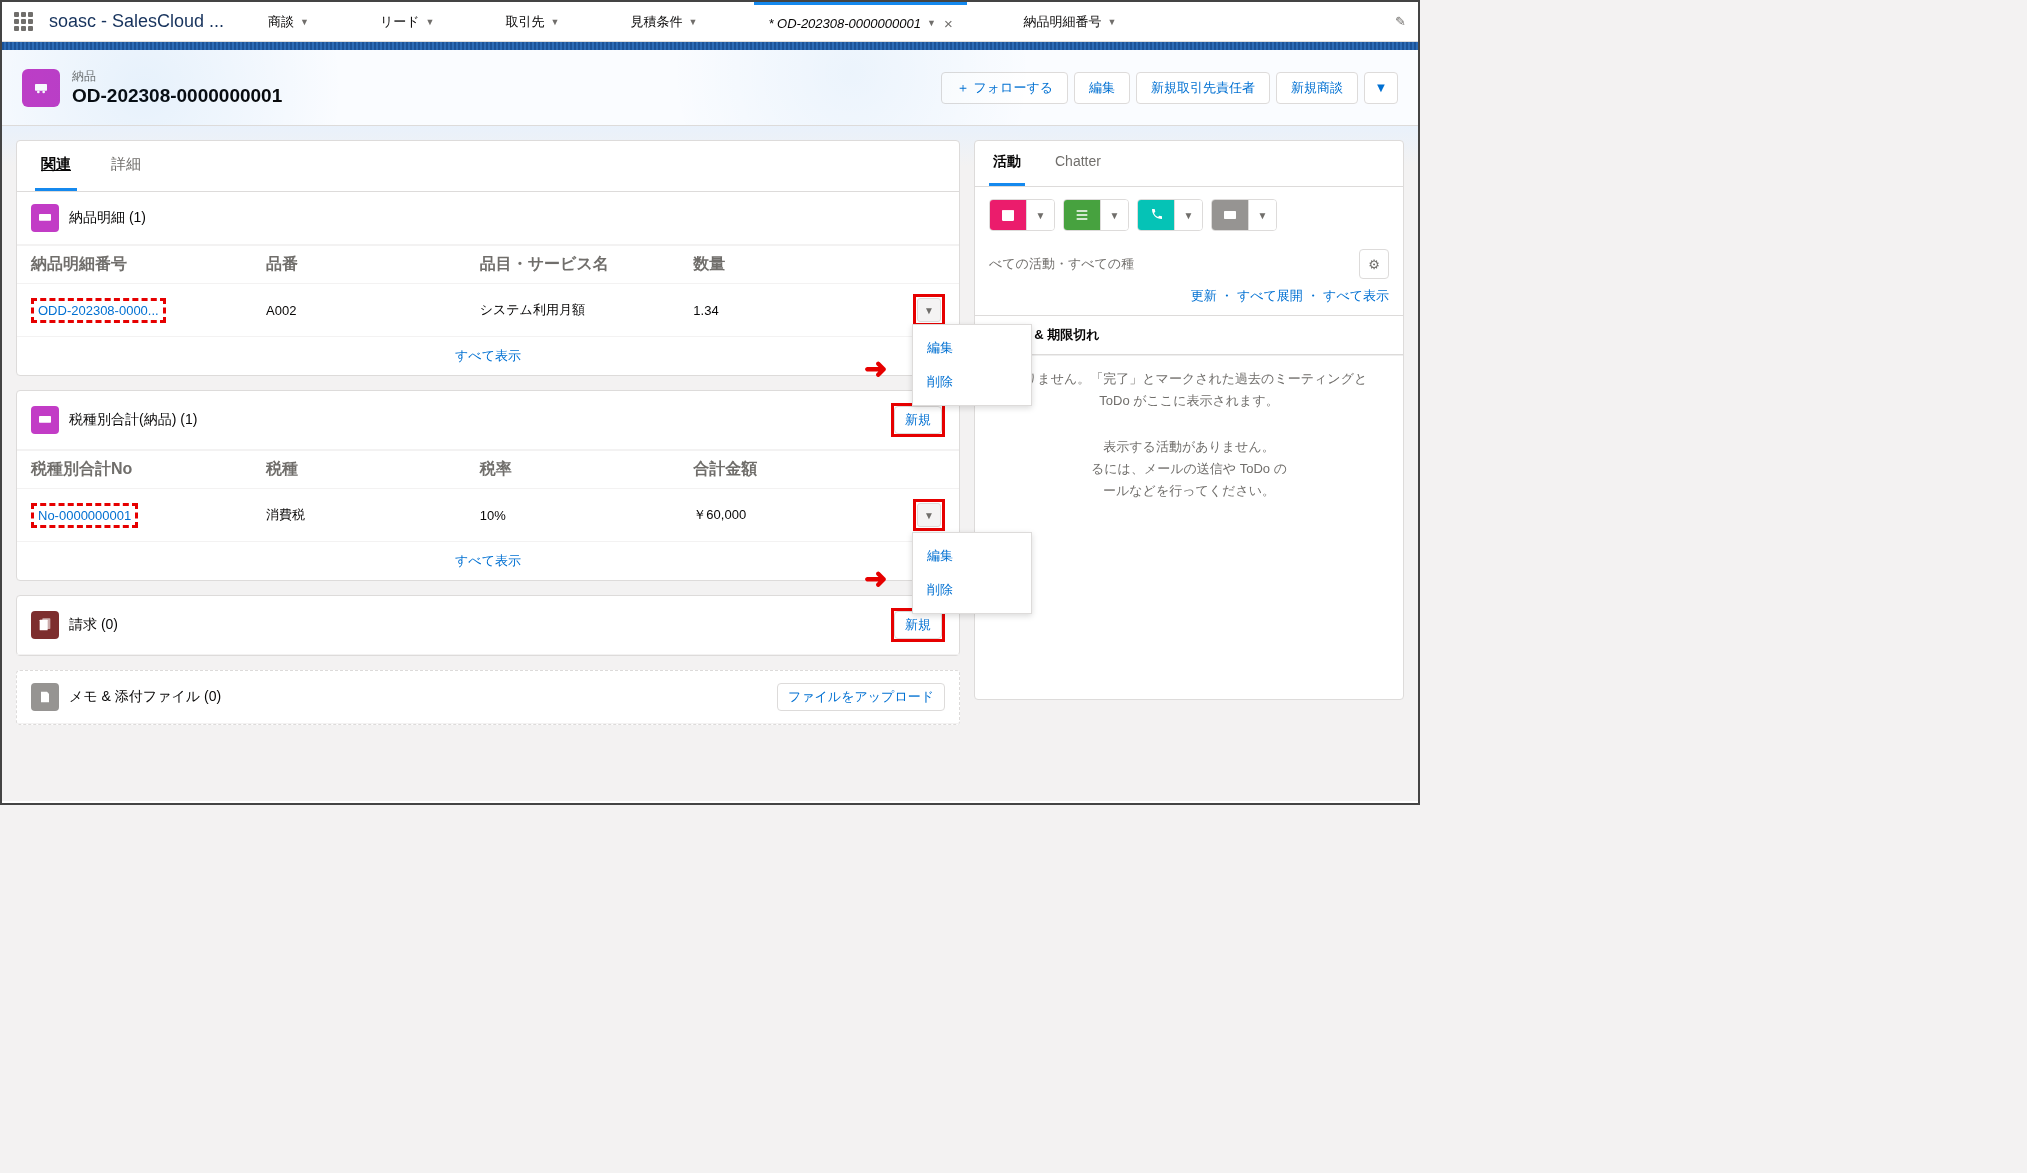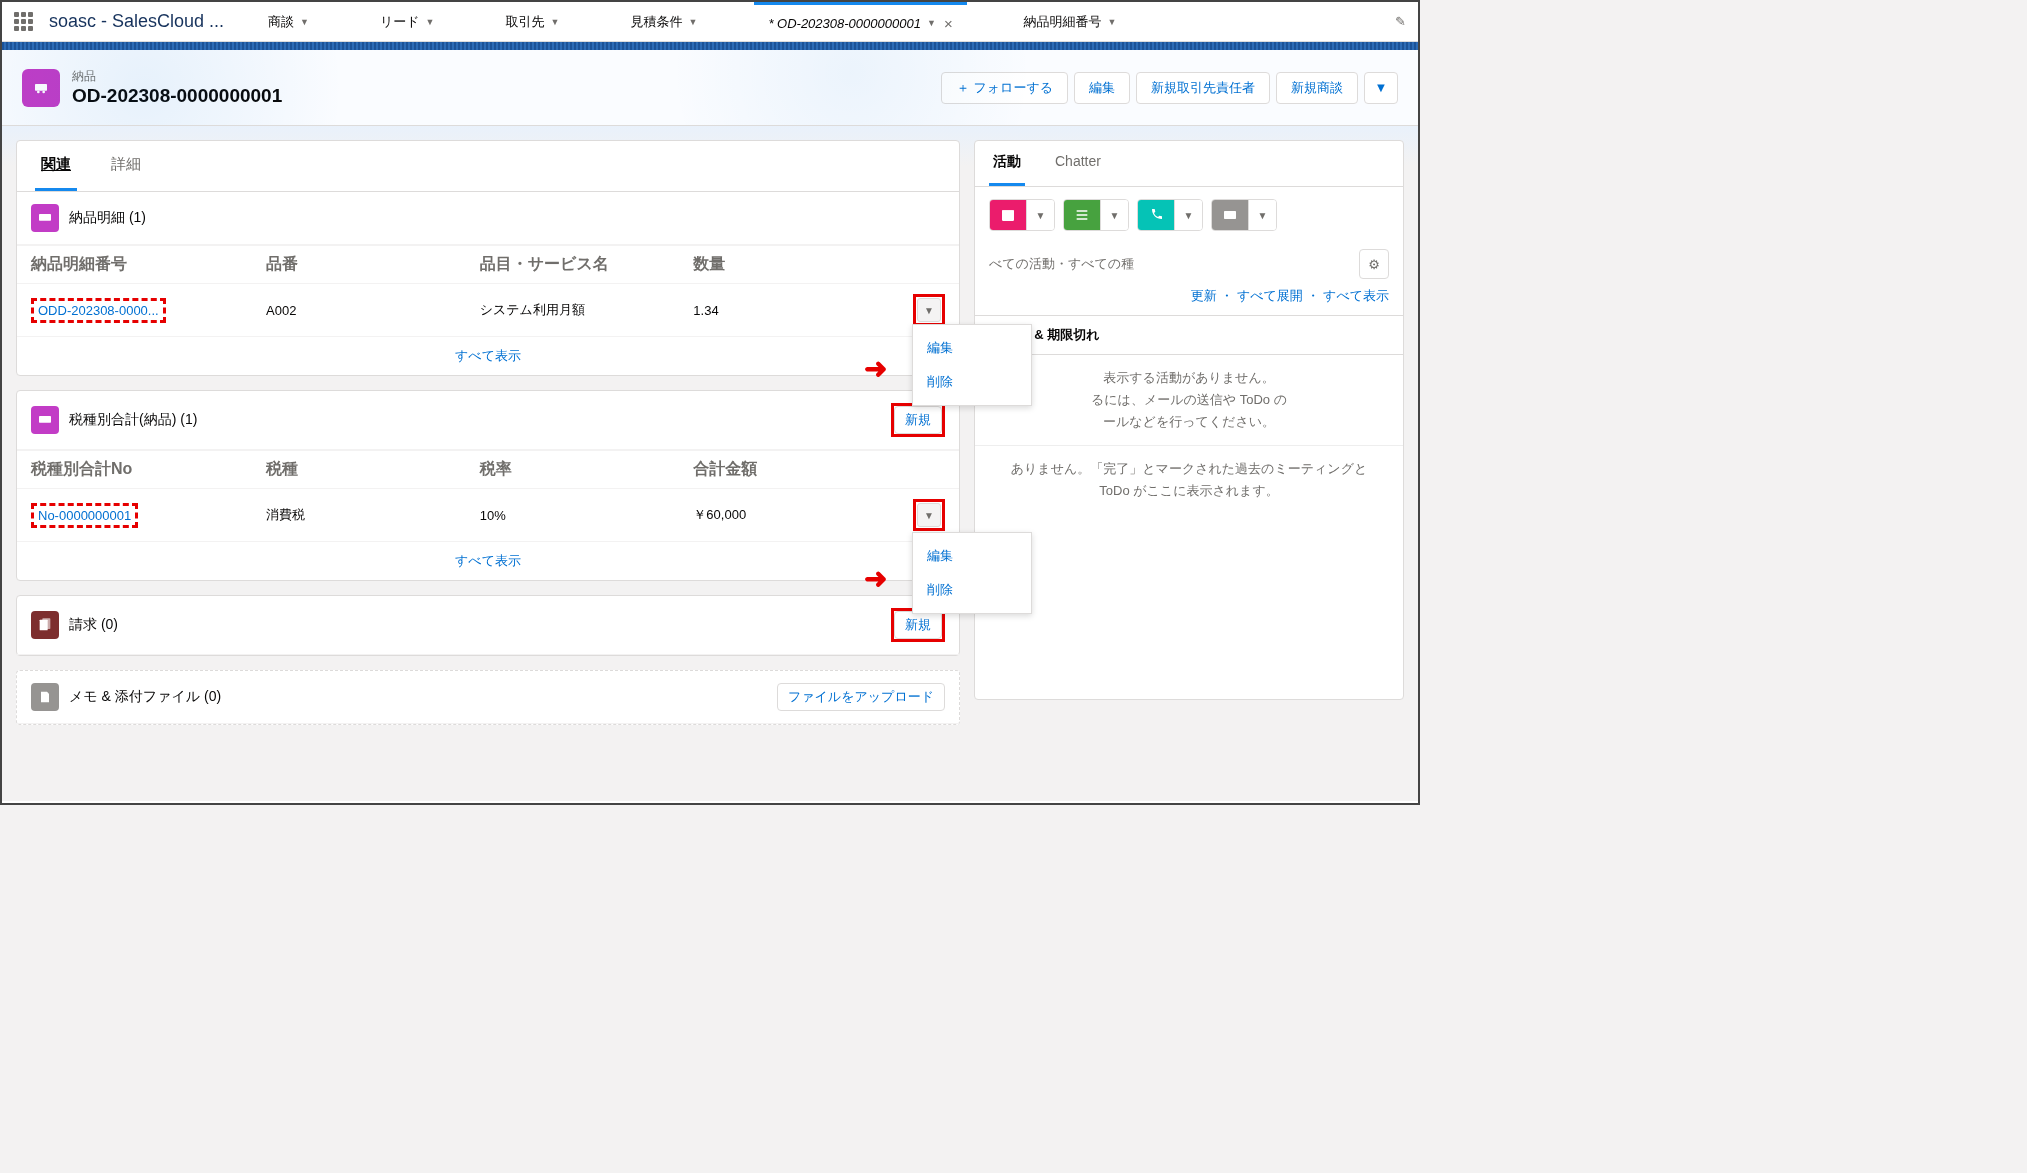--- a/index.html
+++ b/index.html
@@ -273,26 +273,26 @@
         <span>べての活動・すべての種</span>
         <div class="gear">⚙</div>
       </div>
       <div class="sub-links">
         <span class="link">更新</span> ・ <span class="link">すべて展開</span> ・ <span class="link">すべて表示</span>
       </div>
       <div class="section-hd">
             <span>∨</span>
             <span>今後 &amp; 期限切れ</span>
           </div>
+      <div class="nohist" style="border-top:1px solid #eee;text-align:center">ありません。「完了」とマークされた過去のミーティングと ToDo がここに表示されます。</div>
       <div class="nohist">
         <div style="text-align:center">表示する活動がありません。</div>
         <div style="text-align:center">るには、メールの送信や ToDo の</div>
         <div style="text-align:center">ールなどを行ってください。</div>
       </div>
-      <div class="nohist" style="border-top:1px solid #eee;text-align:center">ありません。「完了」とマークされた過去のミーティングと ToDo がここに表示されます。</div>
     </div>
   </div>
 </div>
 
 <div class="popup red-dash" style="top:322px;left:910px">
   <div class="item">編集</div>
   <div class="item">削除</div>
 </div>
 <div class="arrow" style="top:350px;left:862px">➜</div>
 

